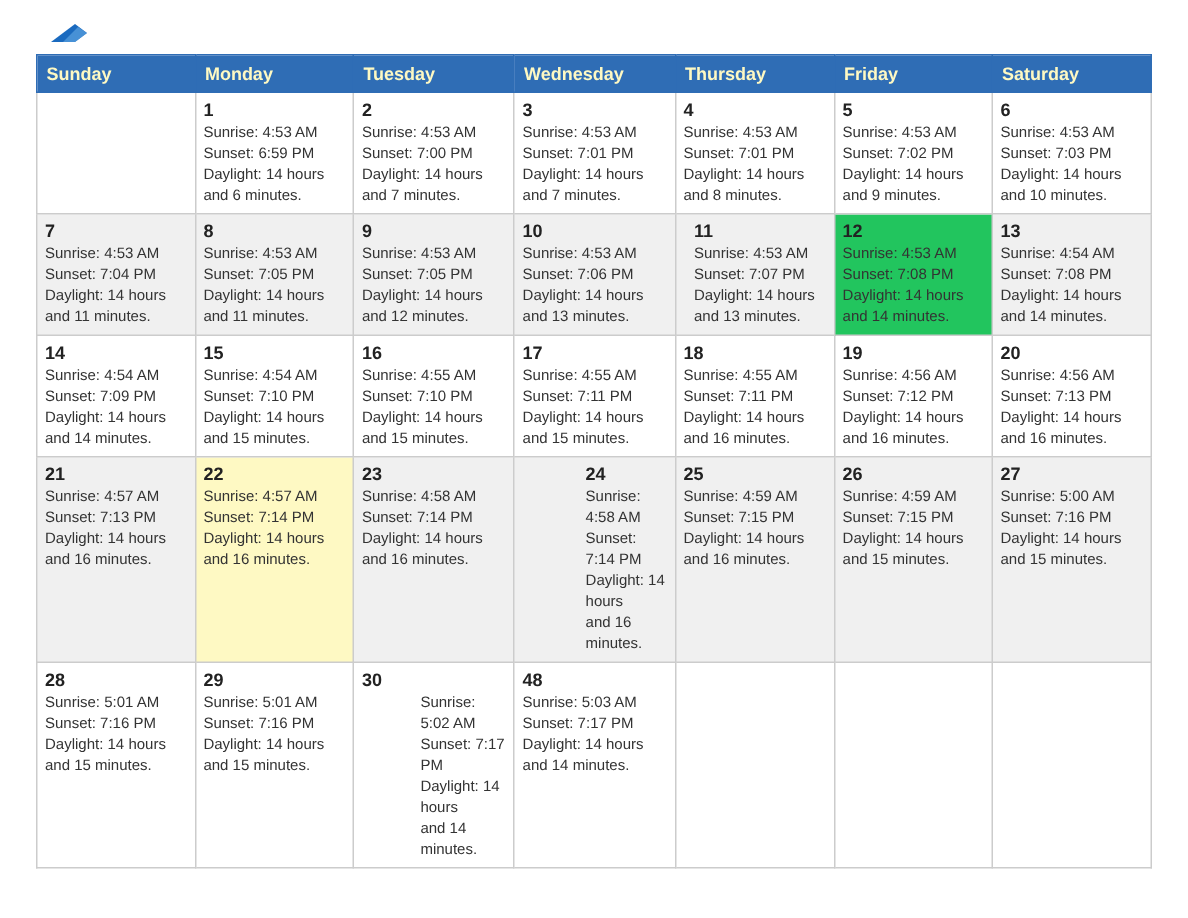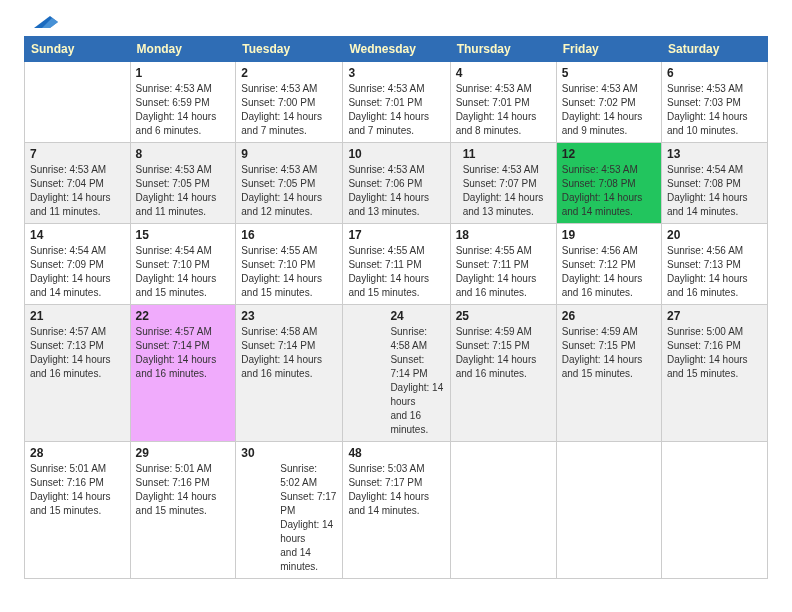--- a/index.html
+++ b/index.html
@@ -271,21 +271,21 @@
           </td>
         </tr>
         <tr>
           <td style="background: rgb(240, 240, 240);">
             <span class="day-num">21</span>
             <div class="day-info" style="white-space: pre-line;">Sunrise: 4:57 AM
 Sunset: 7:13 PM
 Daylight: 14 hours
 and 16 minutes.</div>
           </td>
-          <td style="background: #f0abfc;">
+          <td style="background: #fef9c3;">
             <span class="day-num">22</span>
             <div class="day-info" style="white-space: pre-line;">Sunrise: 4:57 AM
 Sunset: 7:14 PM
 Daylight: 14 hours
 and 16 minutes.</div>
           </td>
           <td style="background: rgb(240, 240, 240); margin-top: 12px;">
             <span class="day-num">23</span>
             <div class="day-info" style="white-space: pre-line;">Sunrise: 4:58 AM
 Sunset: 7:14 PM

